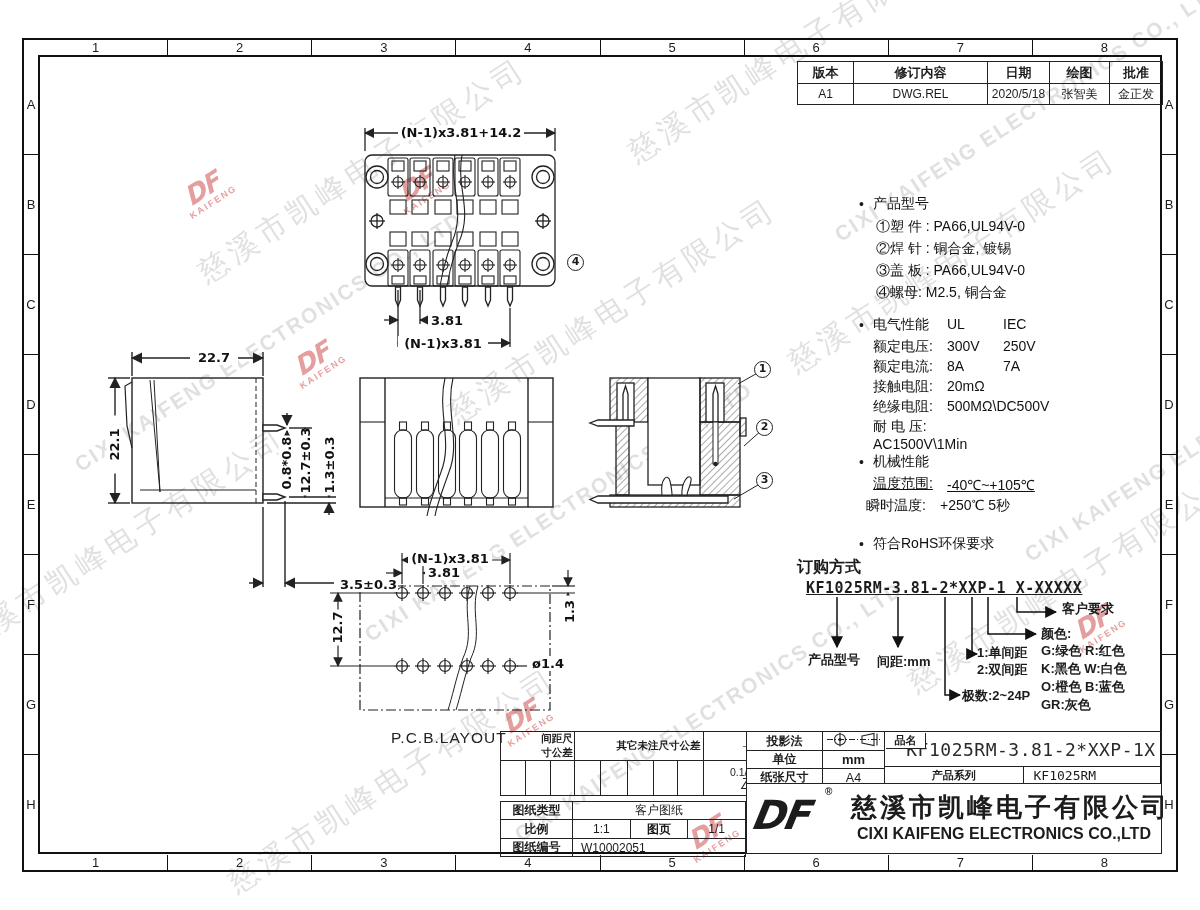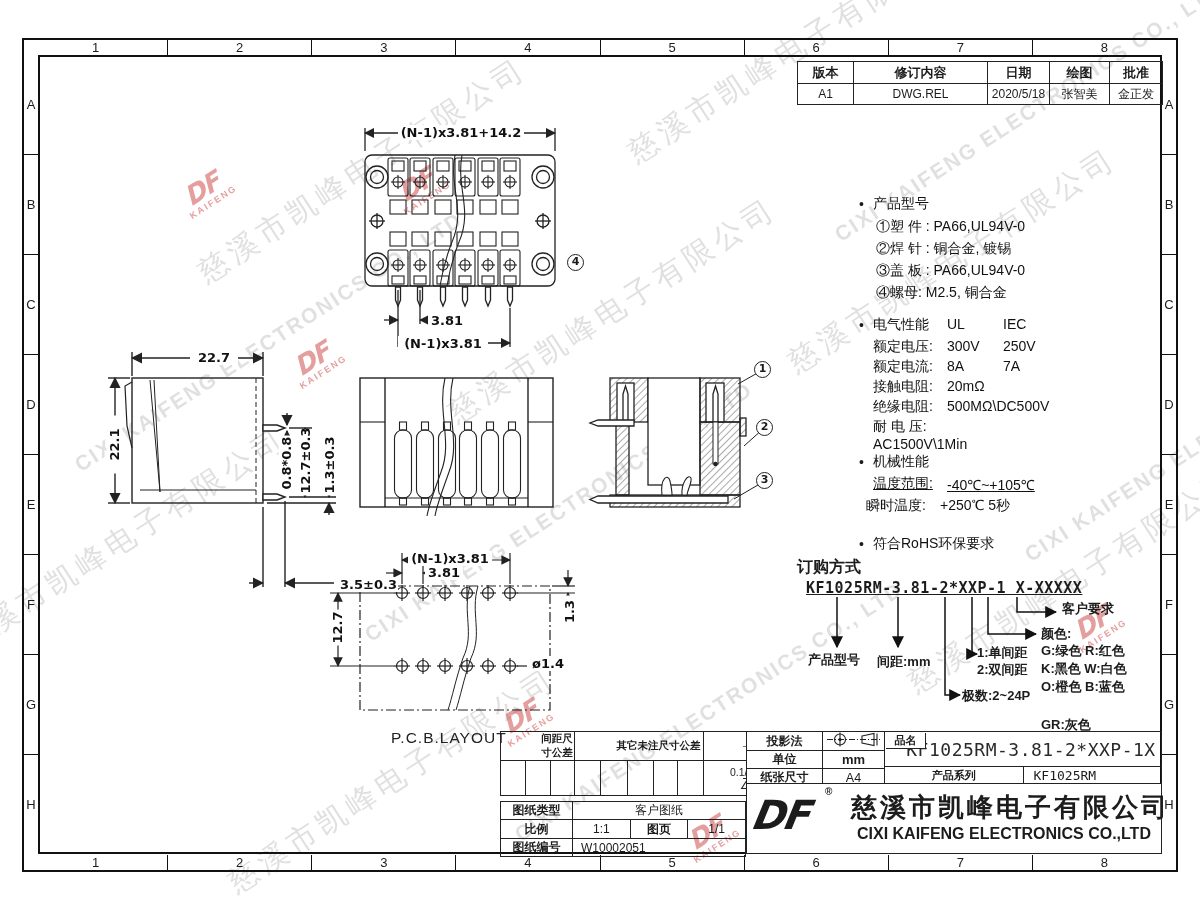--- a/index.html
+++ b/index.html
@@ -650,21 +650,21 @@
   </svg>
   <div class="ord-lab" style="left:808px; top:651px;">产品型号</div>
   <div class="ord-lab" style="left:877px; top:653px;">间距:mm</div>
   <div class="ord-lab" style="left:977px; top:644px;">1:单间距</div>
   <div class="ord-lab" style="left:977px; top:661px;">2:双间距</div>
   <div class="ord-lab" style="left:962px; top:687px;">极数:2~24P</div>
   <div class="ord-lab" style="left:1041px; top:625px;">颜色:</div>
   <div class="ord-lab" style="left:1041px; top:642px;">G:绿色  R:红色</div>
   <div class="ord-lab" style="left:1041px; top:660px;">K:黑色  W:白色</div>
   <div class="ord-lab" style="left:1041px; top:678px;">O:橙色  B:蓝色</div>
-  <div class="ord-lab" style="left:1041px; top:696px;margin-top:20px;">GR:灰色</div>
+  <div class="ord-lab" style="left:1041px; top:696px;">GR:灰色</div>
   <div class="ord-lab" style="left:1062px; top:600px;">客户要求</div>
 
   <table class="abs tol-table" style="left:500px; top:731px; width:246px;">
     <colgroup>
         <col style="width:25px">
         <col style="width:25px">
         <col style="width:24px">
         <col style="width:26px">
         <col style="width:27px">
         <col style="width:26px">

